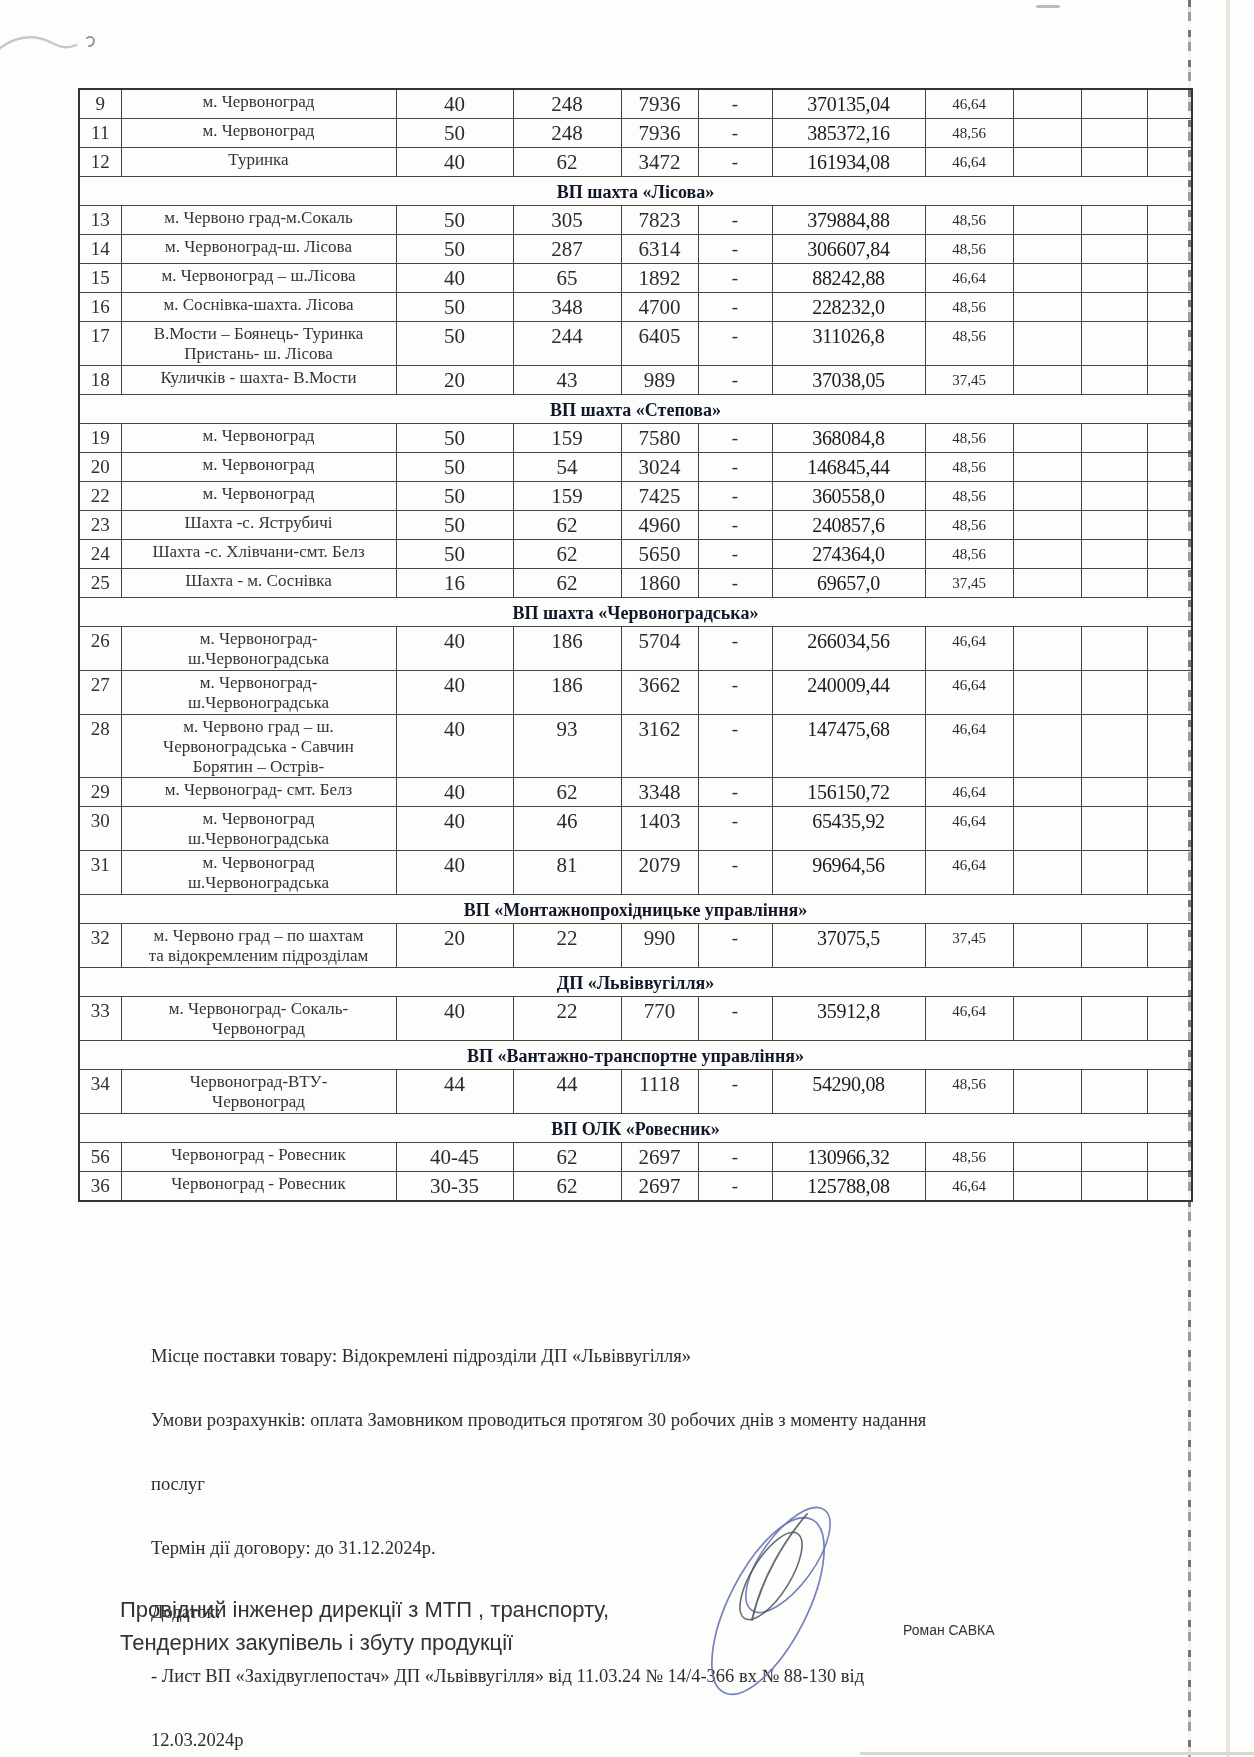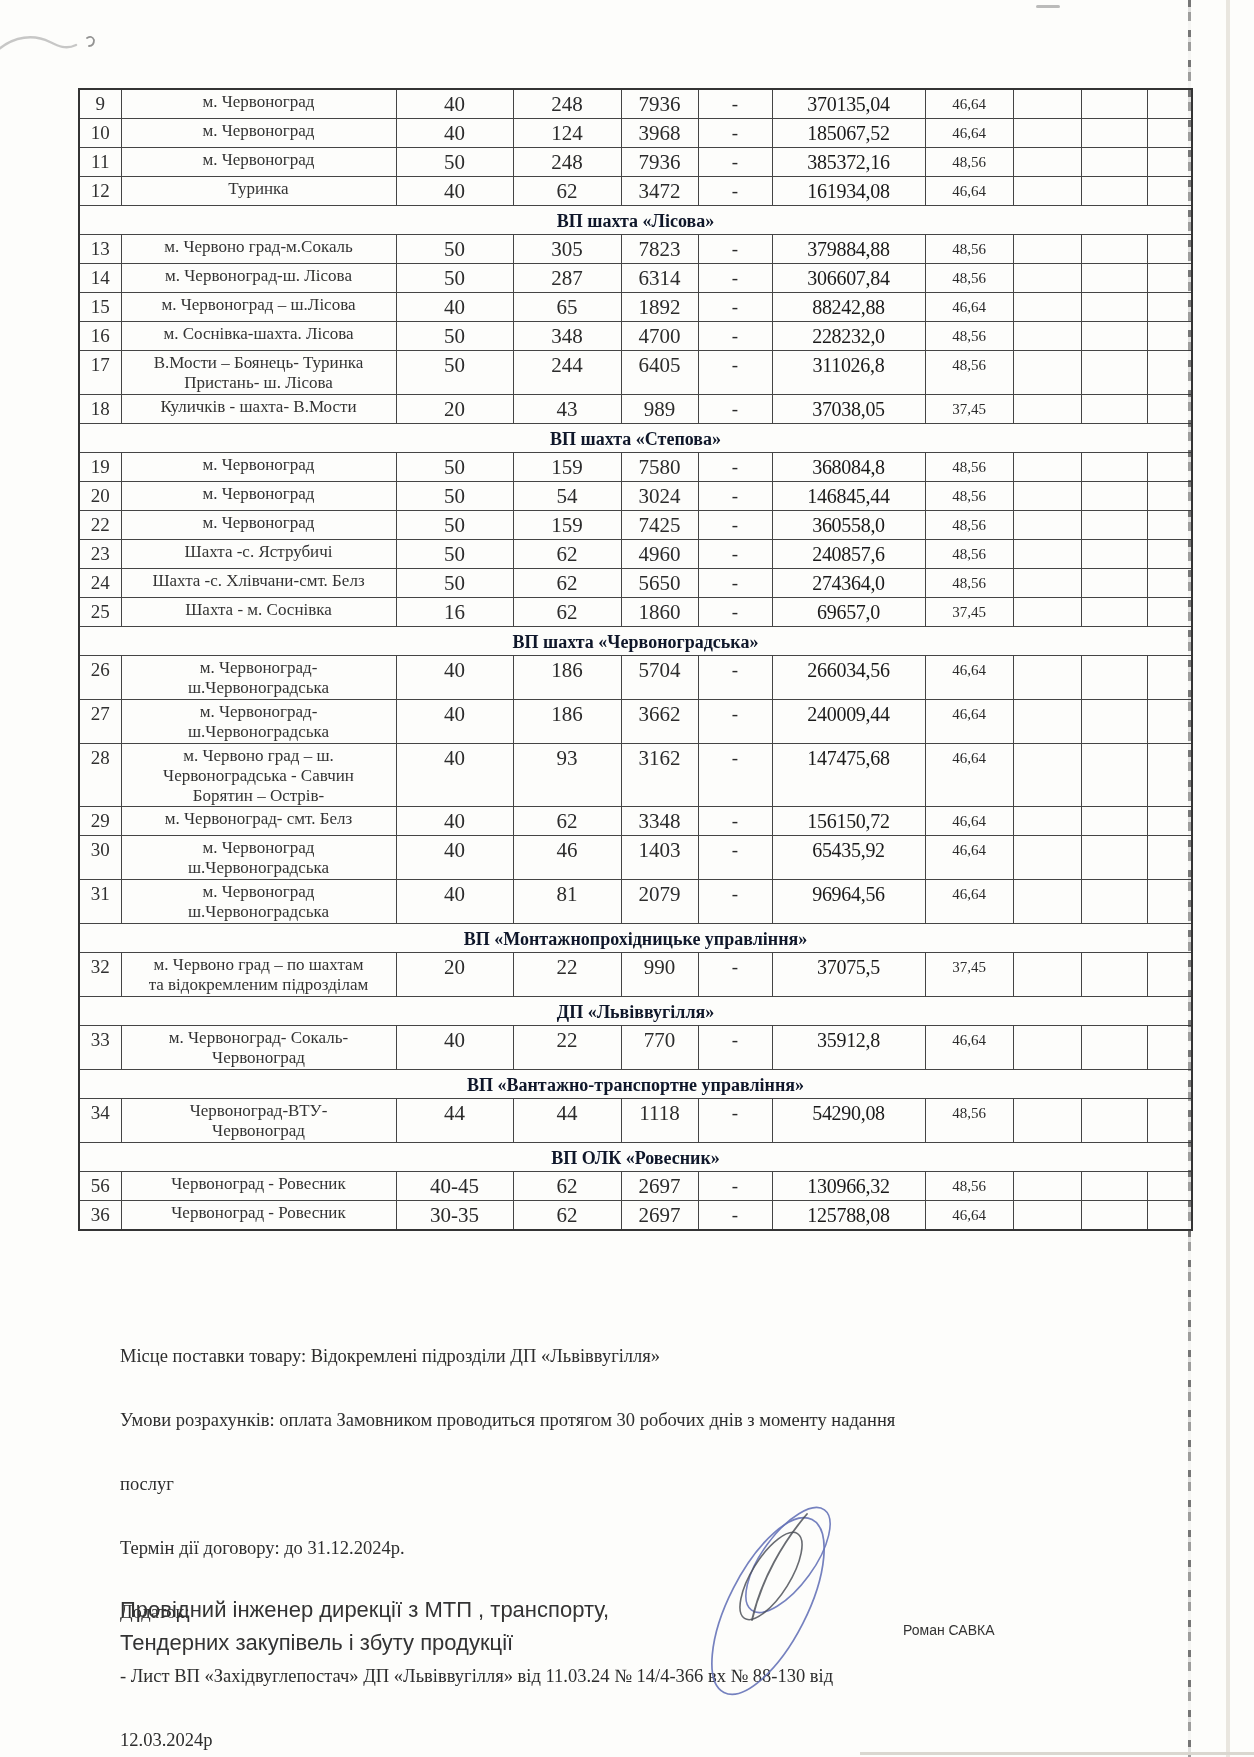--- a/index.html
+++ b/index.html
@@ -42,21 +42,21 @@
     text-align:left;padding-left:72px;
     font-size:18px;line-height:26px;font-weight:bold;color:#0f172a;
     white-space:nowrap;
   }
   
   .notes{
     position:absolute;left:120px;top:1308px;width:920px;
     font-size:18.5px;line-height:32px;color:#2d2d2d;
     white-space:pre-line;
   }
-  .notes div{min-height:32px;}
+  .notes div{min-height:32px;margin-left:31px;}
   
   .sig-role{
     position:absolute;left:120px;top:1593px;
     font-family:"Liberation Sans", sans-serif;
     font-size:22px;line-height:33px;color:#333;
   }
   .sig-name{
     position:absolute;left:903px;top:1622px;
     font-family:"Liberation Sans", sans-serif;
     font-size:14px;color:#333;
@@ -121,33 +121,20 @@
         <td class="val">248</td>
         <td class="val">7936</td>
         <td class="dash">-</td>
         <td class="amount">370135,04</td>
         <td class="rate">46,64</td>
         <td class="e"></td>
         <td class="e"></td>
         <td class="e"></td>
       </tr>
       <tr class="r1">
-        <td class="num">10</td>
-        <td class="route">м. Червоноград</td>
-        <td class="val">40</td>
-        <td class="val">124</td>
-        <td class="val">3968</td>
-        <td class="dash">-</td>
-        <td class="amount">185067,52</td>
-        <td class="rate">46,64</td>
-        <td class="e"></td>
-        <td class="e"></td>
-        <td class="e"></td>
-      </tr>
-      <tr class="r1">
         <td class="num">11</td>
         <td class="route">м. Червоноград</td>
         <td class="val">50</td>
         <td class="val">248</td>
         <td class="val">7936</td>
         <td class="dash">-</td>
         <td class="amount">385372,16</td>
         <td class="rate">48,56</td>
         <td class="e"></td>
         <td class="e"></td>

